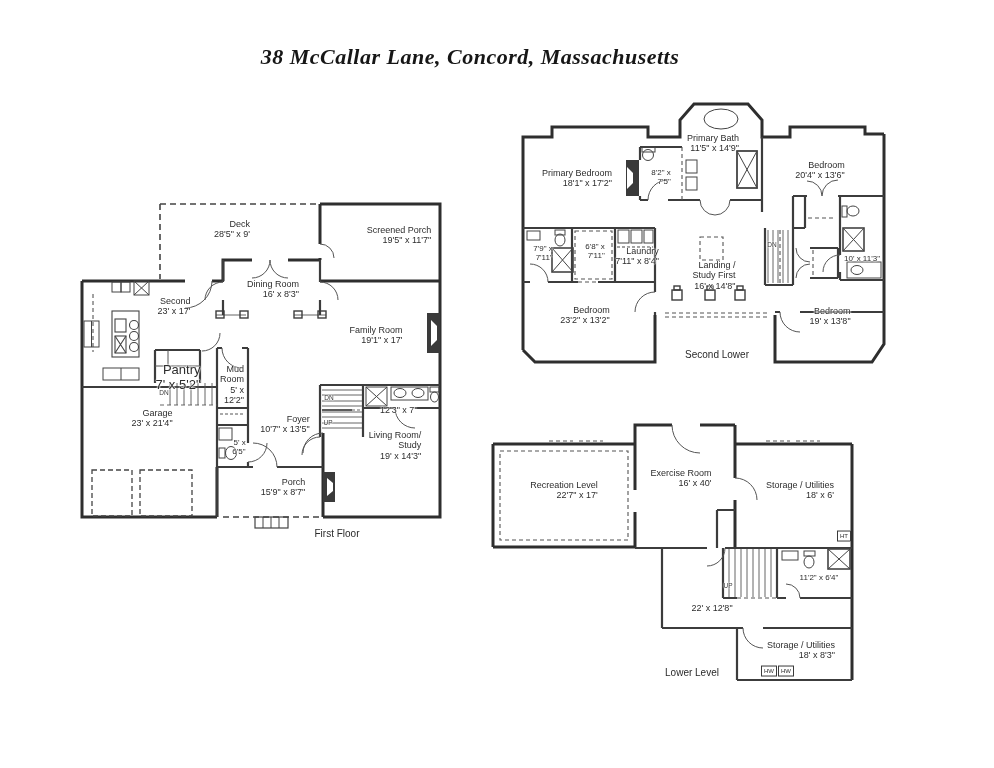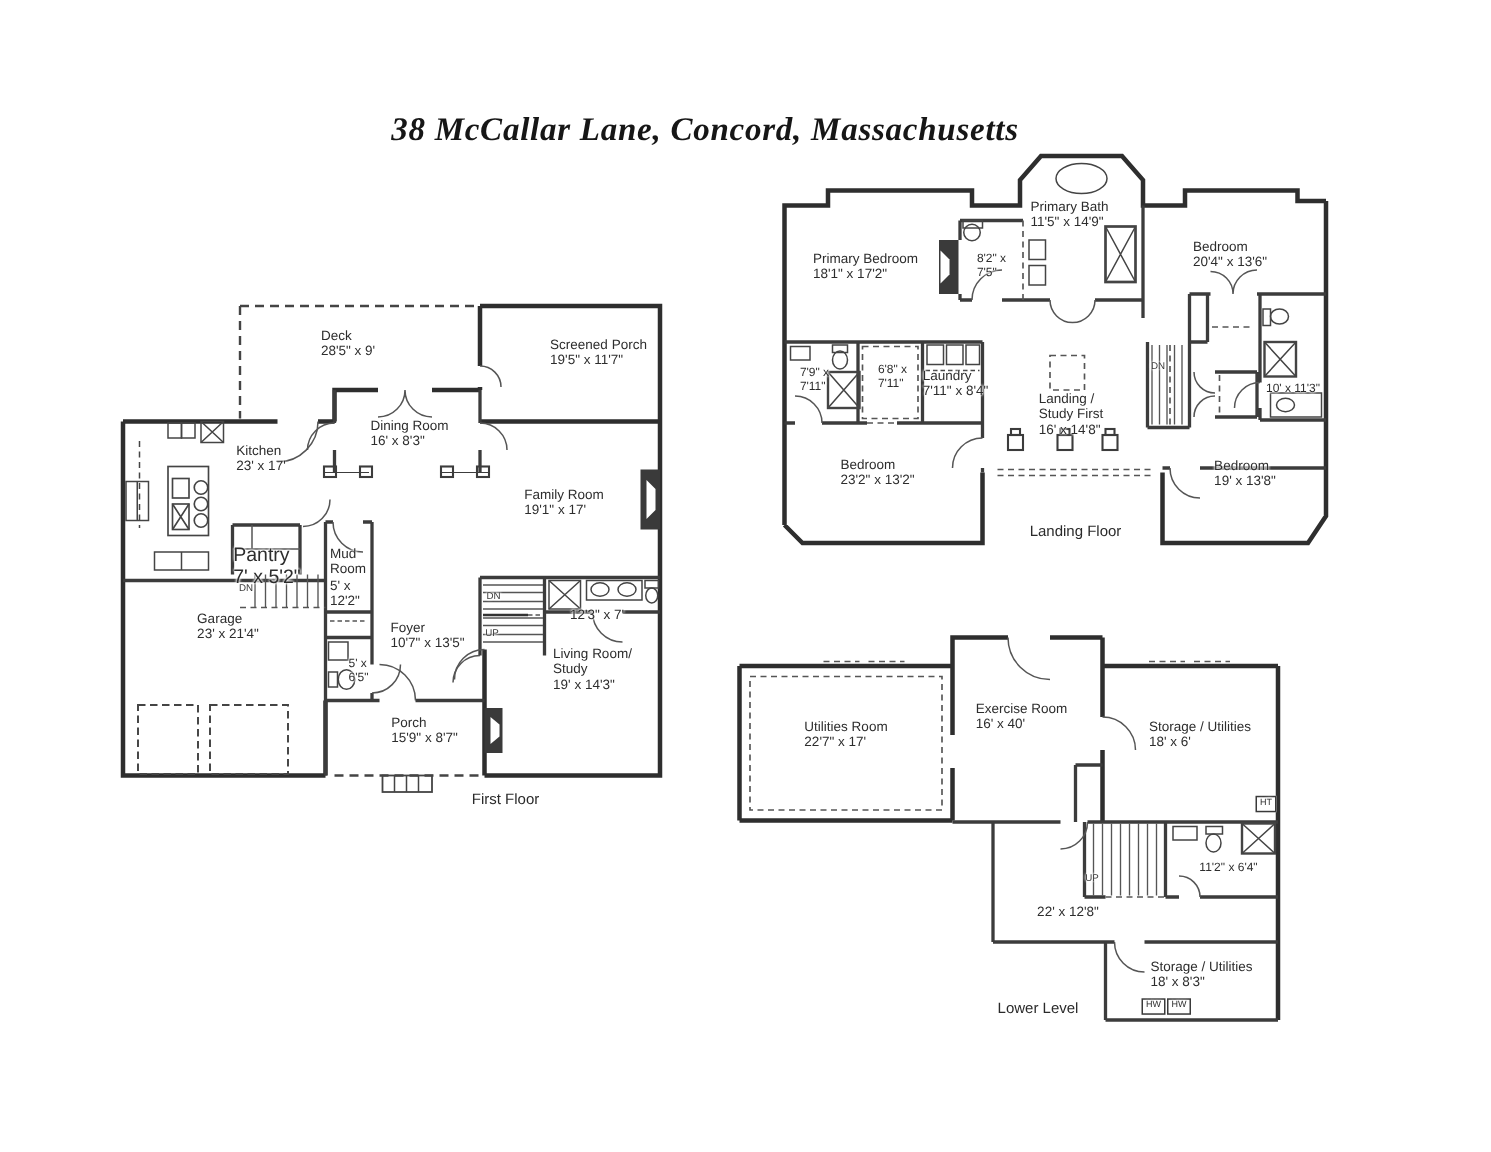--- a/index.html
+++ b/index.html
@@ -1,22 +1,22 @@
 <!DOCTYPE html>
 <html><head>
 <meta charset="utf-8">
 <style>
   html,body{margin:0;padding:0;background:#fff;}
   .page{position:relative;width:994px;height:768px;background:#ffffff;overflow:hidden;
         font-family:"Liberation Sans",sans-serif;}
   .title{position:absolute;left:0;top:44px;width:940px;text-align:center;
          font-family:"Liberation Serif",serif;font-style:italic;font-weight:bold;
-         font-size:22px;color:#161616;letter-spacing:0.5px;margin-top:29px;}
+         font-size:22px;color:#161616;letter-spacing:0.5px;}
   svg.plan{position:absolute;left:0;top:0;}
-  .lbl{position:absolute;transform:translate(-50%,-50%);text-align:left;
+  .lbl{position:absolute;transform:translate(-50%,-50%);text-align:right;
        font-size:9px;line-height:1.16;color:#2d2d2d;white-space:nowrap;
        text-shadow:0 0 2px #fff,0 0 2px #fff,0 0 2px #fff;}
   .lbl.small{font-size:6.5px;color:#3a3a3a;}
   .lbl.floor{font-size:10px;color:#2a2a2a;}
   .lbl.equip{font-size:6px;border:1px solid #3a3a3a;background:#fff;padding:1px 2px;
              transform:translate(-50%,-50%);}
 </style>
 </head>
 <body>
 
@@ -294,21 +294,21 @@
     </div>
   <div class="lbl" style="left:399px;top:235px">
       <div>Screened Porch</div>
       <div>19'5" x 11'7"</div>
     </div>
   <div class="lbl" style="left:273px;top:289px">
       <div>Dining Room</div>
       <div>16' x 8'3"</div>
     </div>
   <div class="lbl" style="left:174px;top:306px">
-      <div>Kitchen</div>
+      <div>Second</div>
       <div>23' x 17'</div>
     </div>
   <div class="lbl" style="left:376px;top:335px">
       <div>Family Room</div>
       <div>19'1" x 17'</div>
     </div>
   <div class="lbl" style="left:178px;top:377px;font-size:13px">
       <div>Pantry</div>
       <div>7' x 5'2"</div>
     </div>
@@ -385,24 +385,24 @@
     </div>
   <div class="lbl" style="left:585px;top:315px">
       <div>Bedroom</div>
       <div>23'2" x 13'2"</div>
     </div>
   <div class="lbl" style="left:830px;top:316px">
       <div>Bedroom</div>
       <div>19' x 13'8"</div>
     </div>
   <div class="lbl small" style="left:772px;top:245px">DN</div>
-  <div class="lbl floor" style="left:717px;top:355px">Landing Floor</div>
+  <div class="lbl floor" style="left:717px;top:355px">Second Lower</div>
 
   <div class="lbl" style="left:564px;top:490px">
-      <div>Utilities Room</div>
+      <div>Recreation Level</div>
       <div>22'7" x 17'</div>
     </div>
   <div class="lbl" style="left:681px;top:478px">
       <div>Exercise Room</div>
       <div>16' x 40'</div>
     </div>
   <div class="lbl" style="left:800px;top:490px">
       <div>Storage / Utilities</div>
       <div>18' x 6'</div>
     </div>

